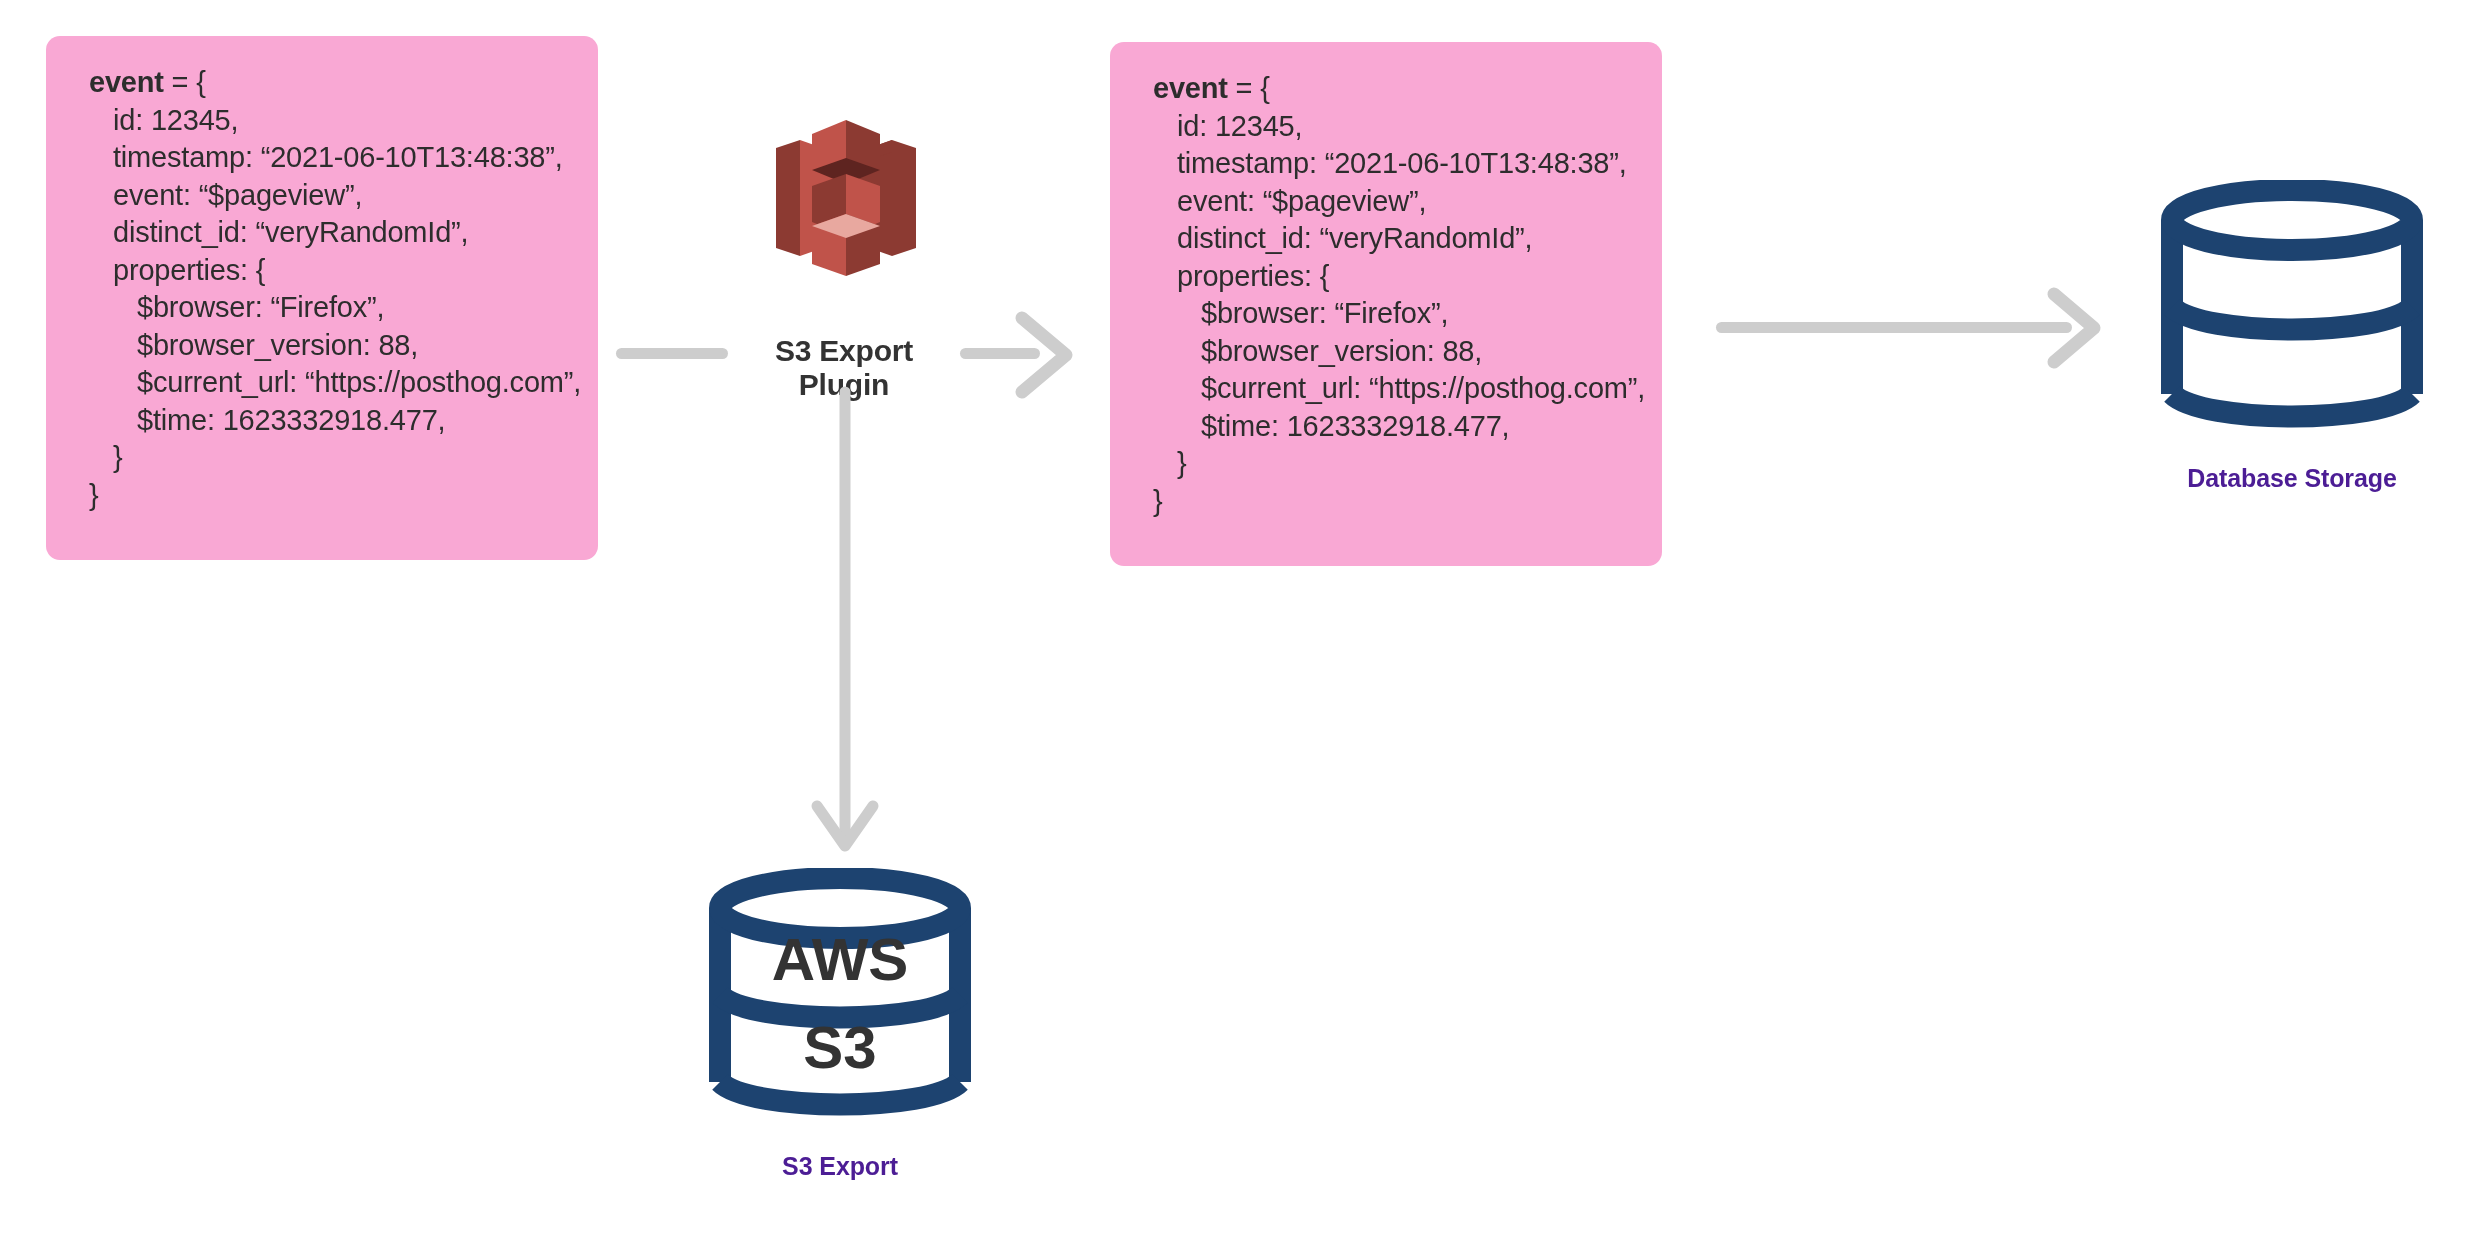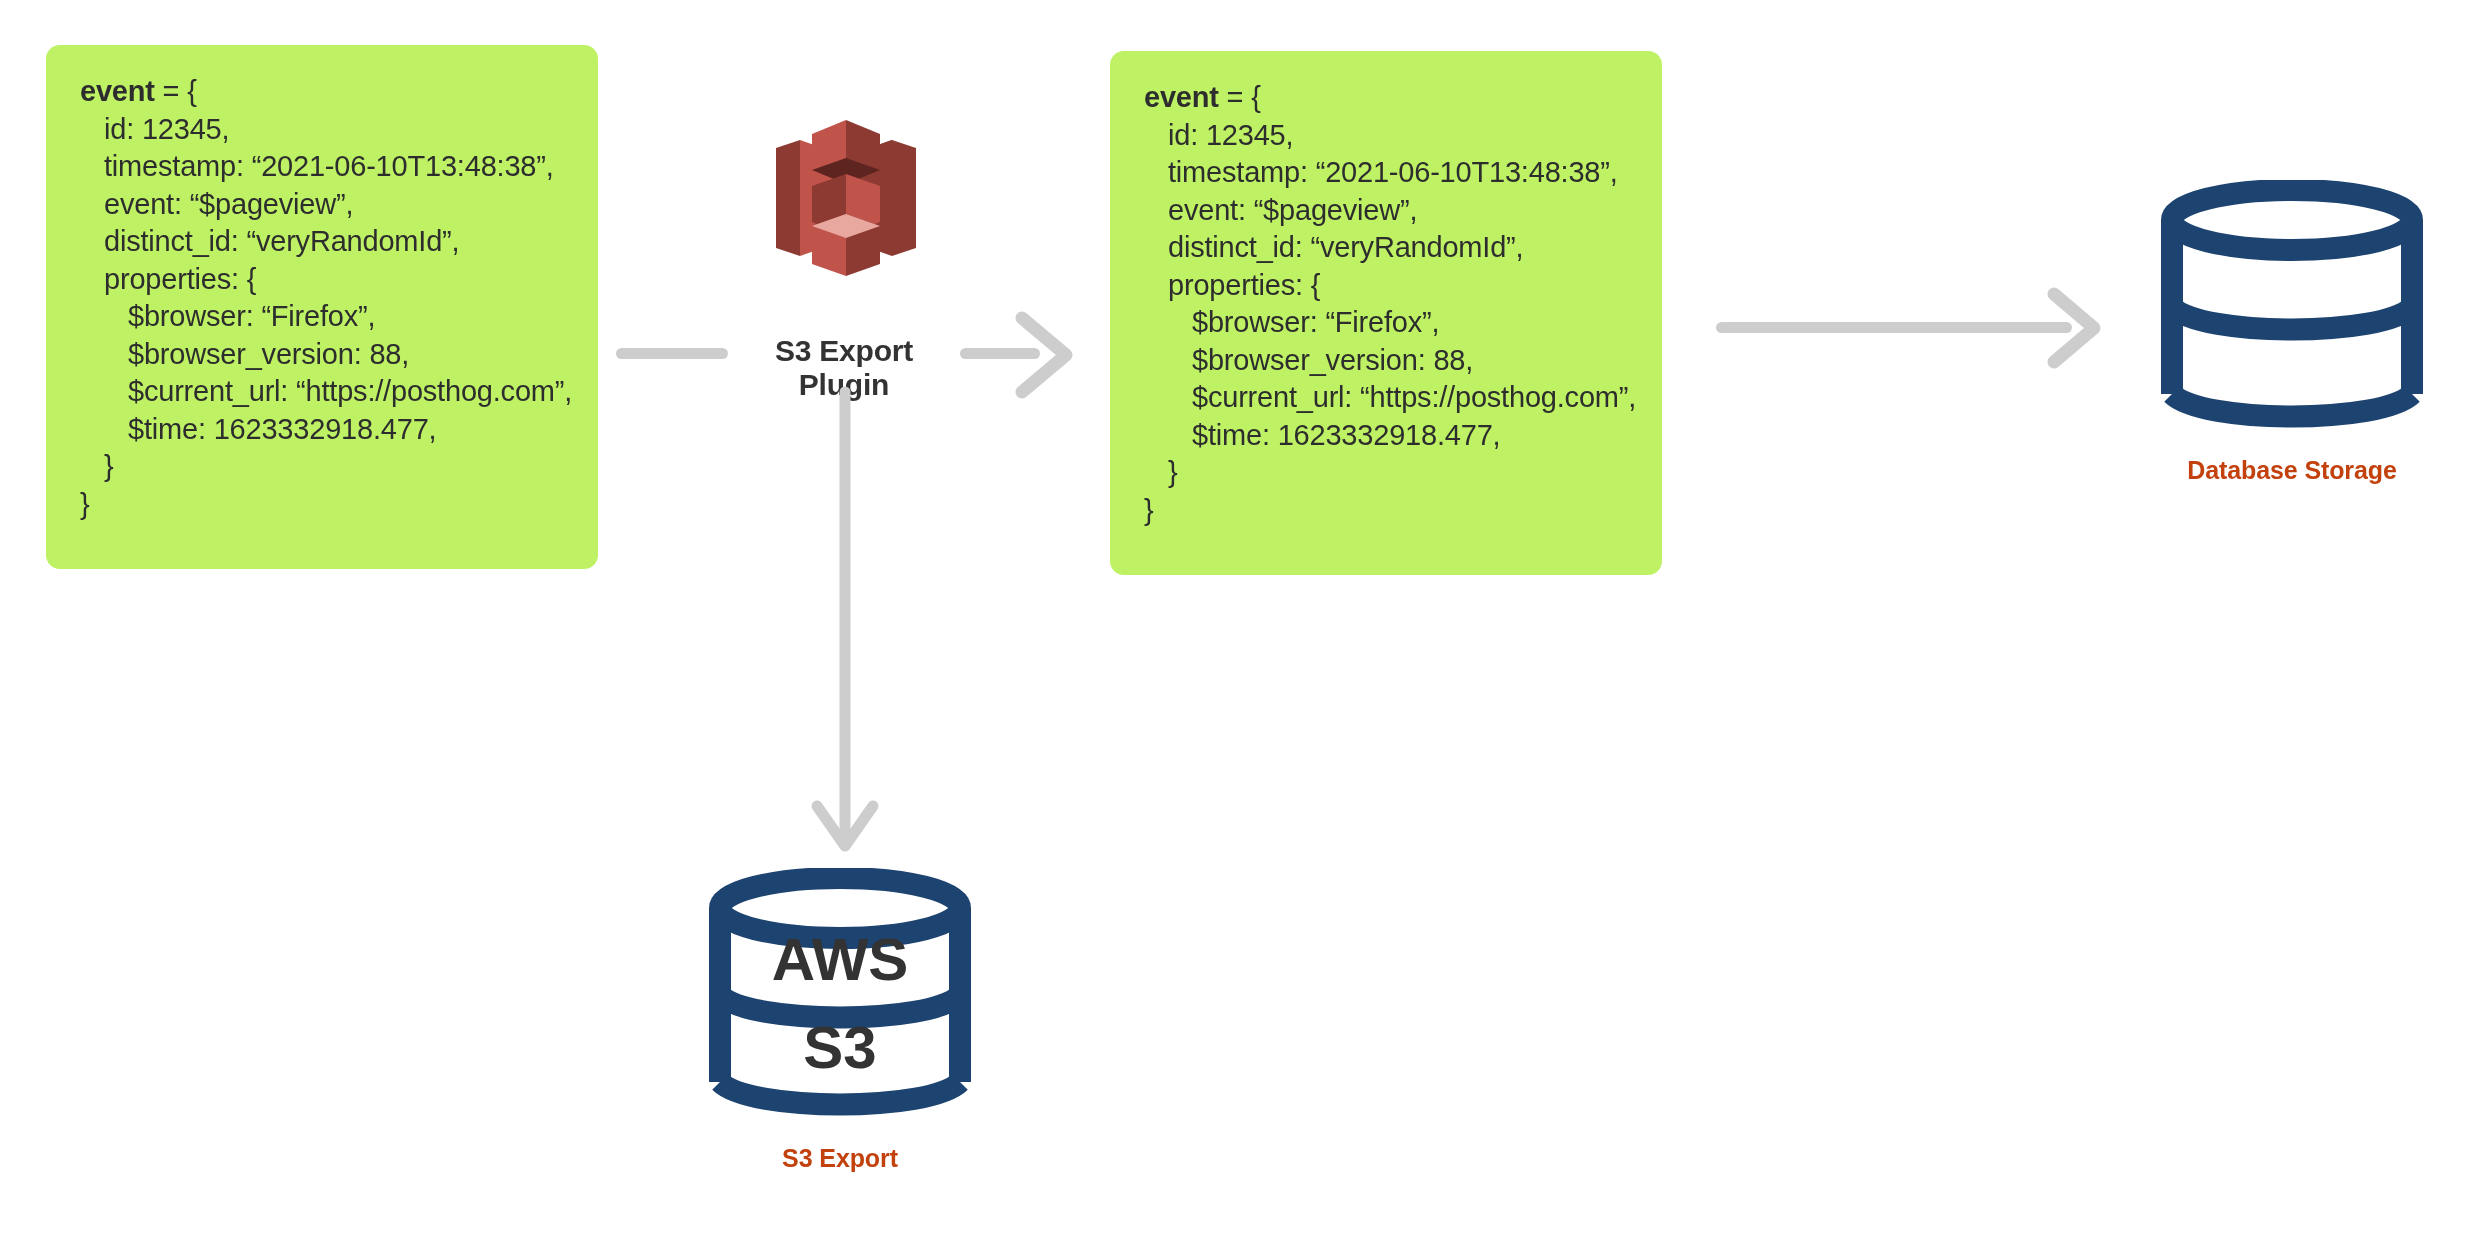--- a/index.html
+++ b/index.html
@@ -12,25 +12,24 @@
     height: 1256px;
     position: relative;
     overflow: hidden;
     font-family: "Liberation Sans", sans-serif;
     -webkit-font-smoothing: antialiased;
   }
 
   
   .event-card {
     position: absolute;
-    background: #bef264;
+    background: #f9a8d4;
     border-radius: 14px;
     box-sizing: border-box;
-    padding: 28px 34px;
-    margin-top: 9px;
+    padding: 28px 43px;
   }
   #event-card-source { left: 46px;   top: 36px; width: 552px; height: 524px; }
   #event-card-exported { left: 1110px; top: 42px; width: 552px; height: 524px; }
 
   .code-line {
     font-family: "Liberation Sans", sans-serif;
     font-size: 29px;
     line-height: 37.5px;
     color: #2d2d2d;
     white-space: pre;
@@ -68,23 +67,23 @@
     width: 148px;
     height: 160px;
   }
 
   
   .storage-node { position: absolute; }
   .storage-caption {
     text-align: center;
     font-size: 25px;
     font-weight: 700;
-    color: #c2410c;
+    color: #4c1d95;
     letter-spacing: -0.1px;
-    margin-top: 14px;
+    margin-top: 22px;
   }
   .cyl-text {
     font-family: "Liberation Sans", sans-serif;
     font-weight: 700;
     fill: #333333;
   }
 
   #s3-storage-node       { left: 700px;  top: 868px; width: 280px; }
   #database-storage-node { left: 2152px; top: 180px; width: 280px; }
 </style>

